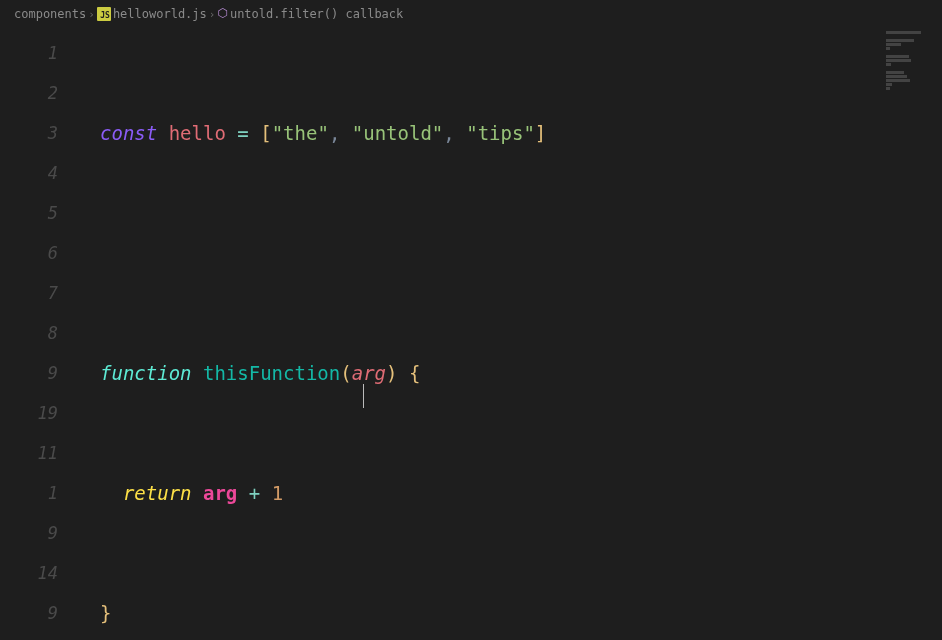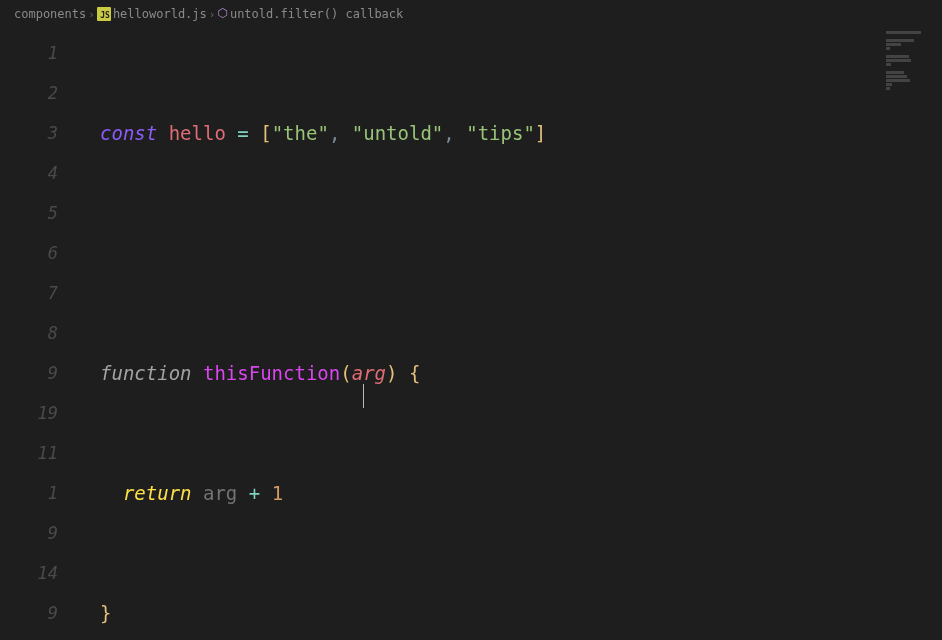--- a/index.html
+++ b/index.html
@@ -88,26 +88,26 @@
     opacity: 0.35;
     overflow: hidden;
   }
   .minimap .mline {
     height: 3px;
     margin-bottom: 1px;
     background: #888;
   }
   
   .kw-const   { color: #8b5cf6; font-style: italic; }
-  .kw-func    { color: #a3a3a3; font-style: italic; }
+  .kw-func    { color: #5eead4; font-style: italic; }
   .kw-return  { color: #fde047; font-style: italic; }
   .varname    { color: #e06c75; }
-  .funcname   { color: #d946ef; }
+  .funcname   { color: #14b8a6; }
   .param-red  { color: #e06c75; font-style: italic; }
-  .ident      { color: #737373; }
+  .ident      { color: #ec4899; font-weight: bold; }
   .punct      { color: #7a8799; }
   .brace-y    { color: #e5c07b; }
   .op         { color: #7fd1c0; }
   .num        { color: #d19a66; }
   .str        { color: #98c379; }
   .caret {
     display: inline-block;
     position: relative;
   }
   .caret::after {

